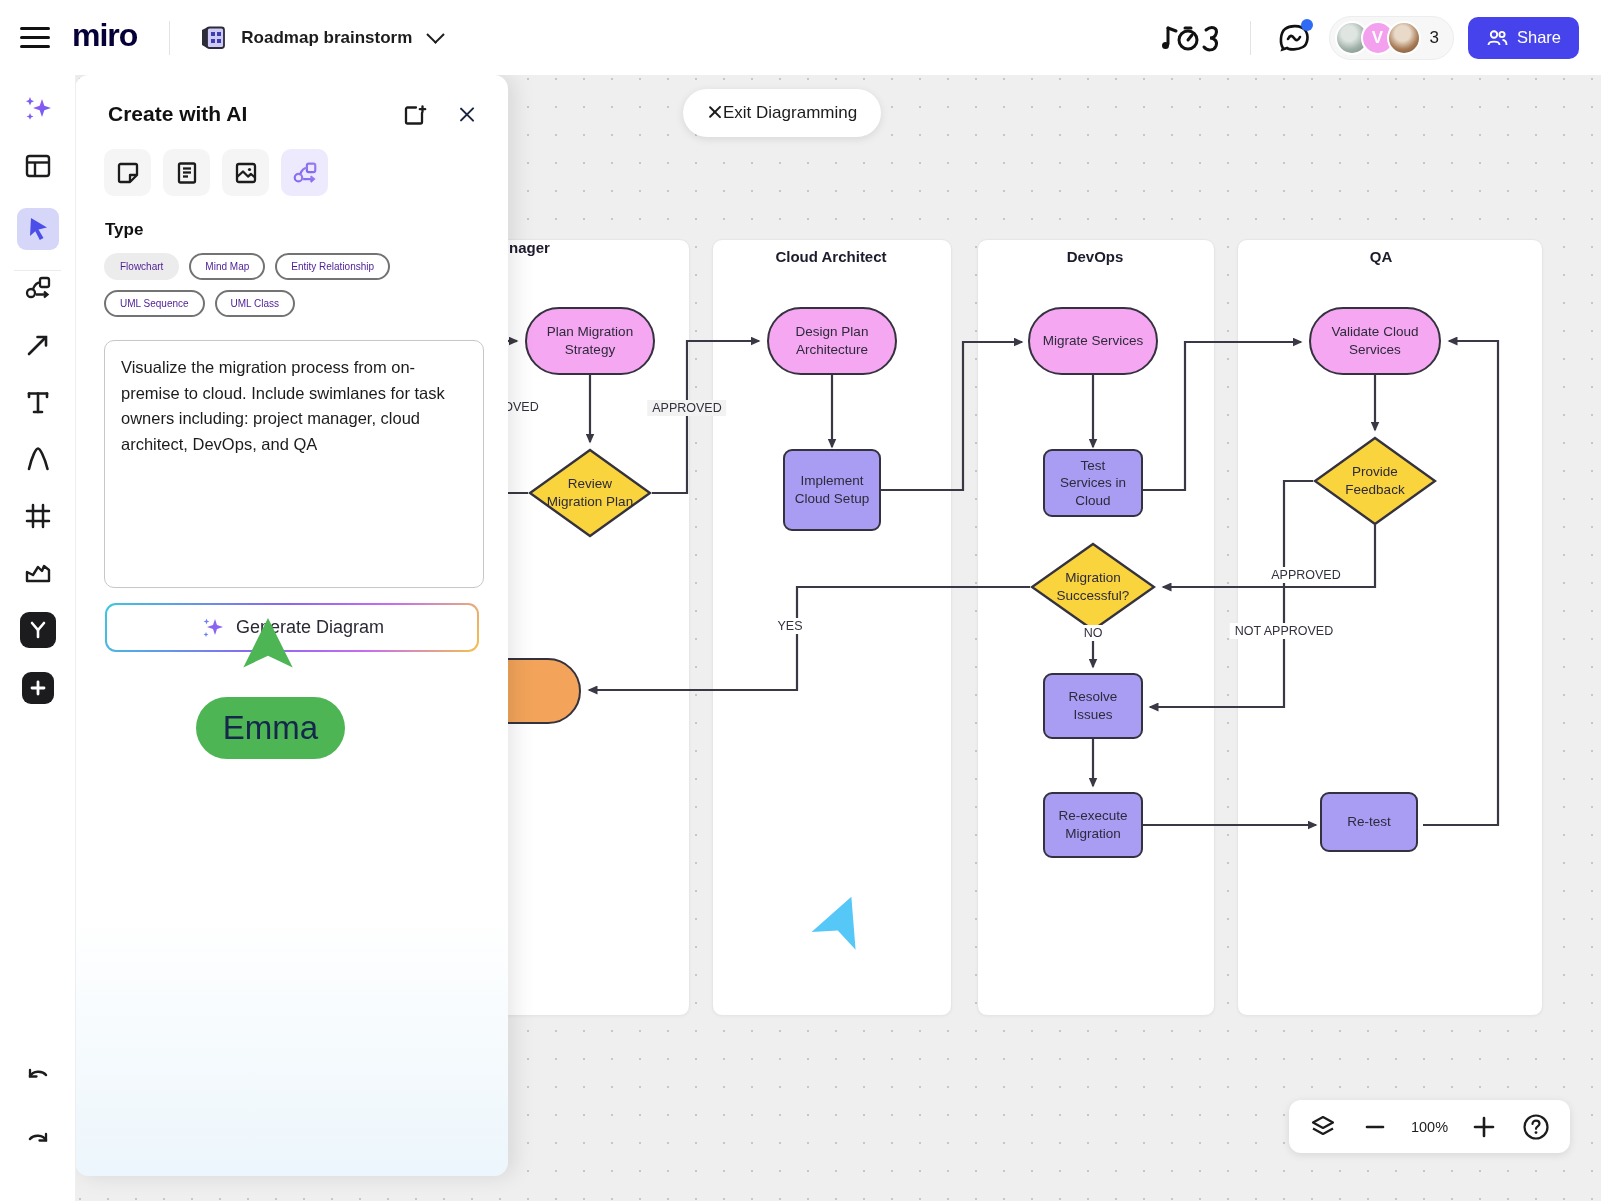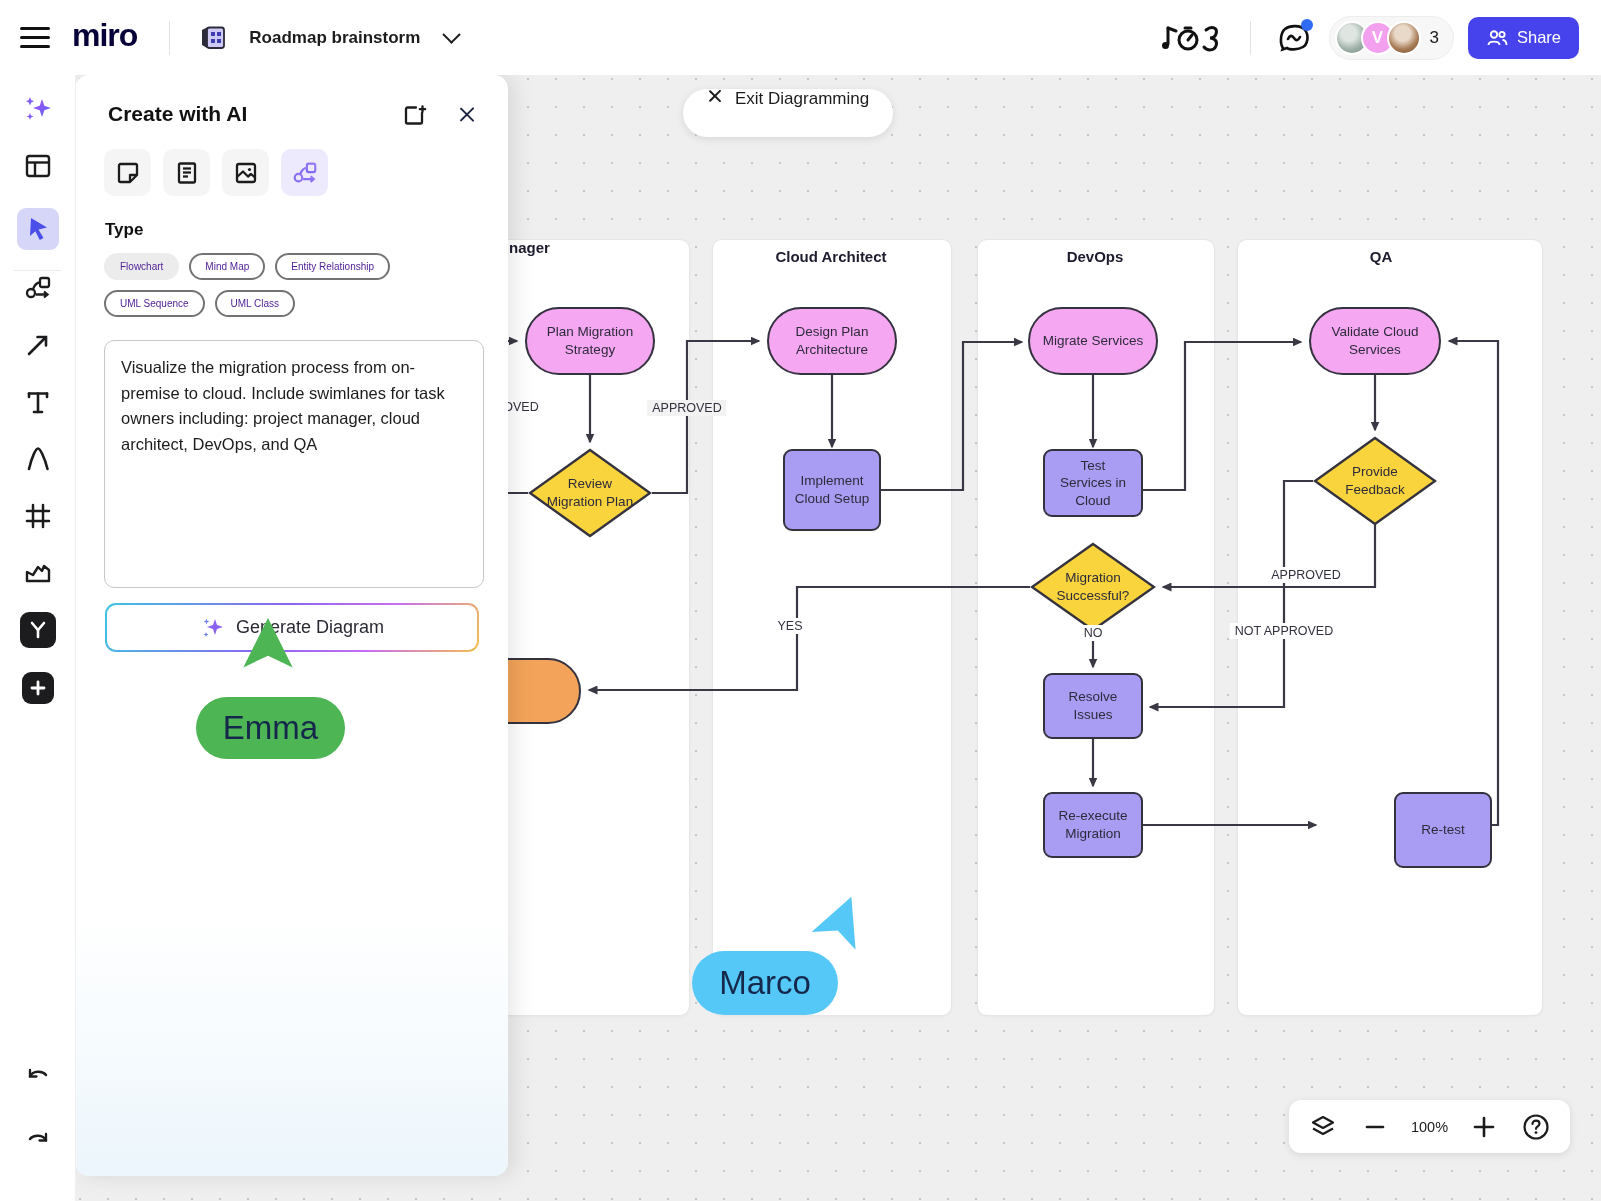--- a/index.html
+++ b/index.html
@@ -35,21 +35,21 @@
   .cursor-arrow{position:absolute;z-index:41;}
 
   
   #topbar{position:absolute;left:0;top:0;width:1601px;height:75px;background:#fff;z-index:60;
     display:flex;align-items:center;}
   .tb-left{display:flex;align-items:center;gap:10px;padding-left:20px;}
   .hamburger{width:34px;height:34px;display:flex;flex-direction:column;justify-content:center;gap:6px;cursor:pointer;}
   .hamburger span{display:block;height:3px;background:#111;border-radius:2px;width:30px;}
   .miro-logo{font-size:32px;font-weight:800;letter-spacing:-1px;color:#050038;padding:0 14px 4px 8px;}
   .tb-divider{width:1px;height:34px;background:#e3e3e3;margin:0 8px;}
-  .board-chip{display:flex;align-items:center;gap:21px;padding:6px 10px;border-radius:8px;cursor:pointer;justify-content:space-between;}
+  .board-chip{display:flex;align-items:center;gap:13px;padding:6px 10px;border-radius:8px;cursor:pointer;justify-content:space-between;}
   .board-title{font-size:17px;font-weight:600;color:#1c1c1e;}
   .chev{width:11px;height:11px;border-right:2px solid #1c1c1e;border-bottom:2px solid #1c1c1e;
     transform:rotate(45deg) translate(-2px,-2px);margin-left:4px;}
   .tb-right{margin-left:auto;display:flex;align-items:center;gap:14px;padding-right:22px;}
   .avatars{display:flex;align-items:center;background:#f7f7f7;border:1px solid #ededed;
     border-radius:999px;padding:4px 14px 4px 5px;gap:0;}
   .avatar{width:34px;height:34px;border-radius:50%;border:2px solid #fff;box-sizing:border-box;}
   .avatar+.avatar{margin-left:-8px;}
   .av1{background:radial-gradient(circle at 40% 35%, #dfe6e2 0 28%, #9fb0a8 60%, #6f8a7f);}
   .avV{background:#f3a0ee;display:flex;align-items:center;justify-content:center;
@@ -89,21 +89,21 @@
   .prompt-box{position:absolute;left:29px;top:265px;width:346px;height:218px;border:1px solid #c7c7c7;
     border-radius:10px;padding:14px 16px;font-size:16.5px;line-height:1.55;color:#1c1c1e;
     font-family:"Liberation Sans",sans-serif;overflow:hidden;}
   .gen-wrap{position:absolute;left:30px;top:528px;width:374px;height:49px;border-radius:11px;
     background:linear-gradient(120deg,#3ec6e0,#8a66f0 45%,#c76df2 72%,#f2c14e);padding:2px;box-sizing:border-box;cursor:pointer;}
   .gen-inner{background:#fff;border-radius:9px;width:100%;height:100%;display:flex;align-items:center;
     justify-content:center;gap:10px;font-size:18px;color:#2a2a35;}
 
   
   .exit-pill{position:absolute;left:683px;top:89px;height:48px;background:#fff;border-radius:999px;z-index:45;
-    box-shadow:0 2px 8px rgba(0,0,0,.10);display:flex;align-items:flex-start;gap:12px;padding:0 24px;cursor:pointer;}
+    box-shadow:0 2px 8px rgba(0,0,0,.10);display:flex;align-items:center;padding:0 24px;cursor:pointer;}
   .exit-label{font-size:17px;font-weight:500;color:#1c1c1e;}
   .zoombar{position:absolute;left:1289px;top:1100px;width:281px;height:53px;background:#fff;border-radius:12px;
     z-index:45;box-shadow:0 2px 8px rgba(0,0,0,.10);display:flex;align-items:center;justify-content:space-between;
     padding:0 18px;box-sizing:border-box;}
   .zb-item{display:flex;align-items:center;justify-content:center;cursor:pointer;width:32px;height:32px;}
   .zoom-pct{font-size:14.5px;color:#1c1c1e;cursor:pointer;}
 
   .xicon{position:relative;width:16px;height:16px;}
   .xicon::before,.xicon::after{content:"";position:absolute;left:7px;top:-1px;width:2.4px;height:19px;background:#1c2340;border-radius:2px;}
   .xicon::before{transform:rotate(45deg);}
@@ -195,33 +195,30 @@
     </div>
     <div class="node pill" style="left:1309px;top:232px;width:132px;height:68px;padding:0 14px;">
       <span>Validate Cloud Services</span>
     </div>
     <div class="node diamond" style="left:1313px;top:361px;width:124px;height:90px;">
       <svg viewBox="0 0 124 90">
           <polygon points="62,2 122,45 62,88 2,45" fill="#f9d43c" stroke="#35323f" stroke-width="2.4"></polygon>
         </svg>
       <div class="dlabel">Provide Feedback</div>
     </div>
-    <div class="node rect" style="left:1394px;top:717px;width:98px;height:76px;">
+    <div class="node rect" style="left:1320px;top:717px;width:98px;height:60px;">
       <span>Re-test</span>
     </div>
     <div class="node orange" style="left:440px;top:583px;width:141px;height:66px;justify-content:flex-start;padding:0 10px 0 0;">
       <span>Migration</span>
     </div>
 
     <svg class="cursor-arrow" style="left:818px;top:820px;width:48px;height:50px;transform:rotate(22deg);" viewBox="0 0 38 40">
       <polygon points="19,0 38,38 19,29 0,38" fill="#55c8f8"></polygon>
     </svg>
-    <div class="cursor-pill" style="left:692px;top:876px;width:146px;height:64px;background:#55c8f8;">
-      <span>Marco</span>
-    </div>
   </div>
 
   <div class="exit-pill">
     <div class="xicon sm"></div>
     <span class="exit-label">Exit Diagramming</span>
   </div>
 
   <div class="zoombar">
     <div class="zb-item">
       <svg width="28" height="28" viewBox="0 0 28 28" fill="none" stroke="#1c1c1e" stroke-width="2.2" stroke-linejoin="round">

